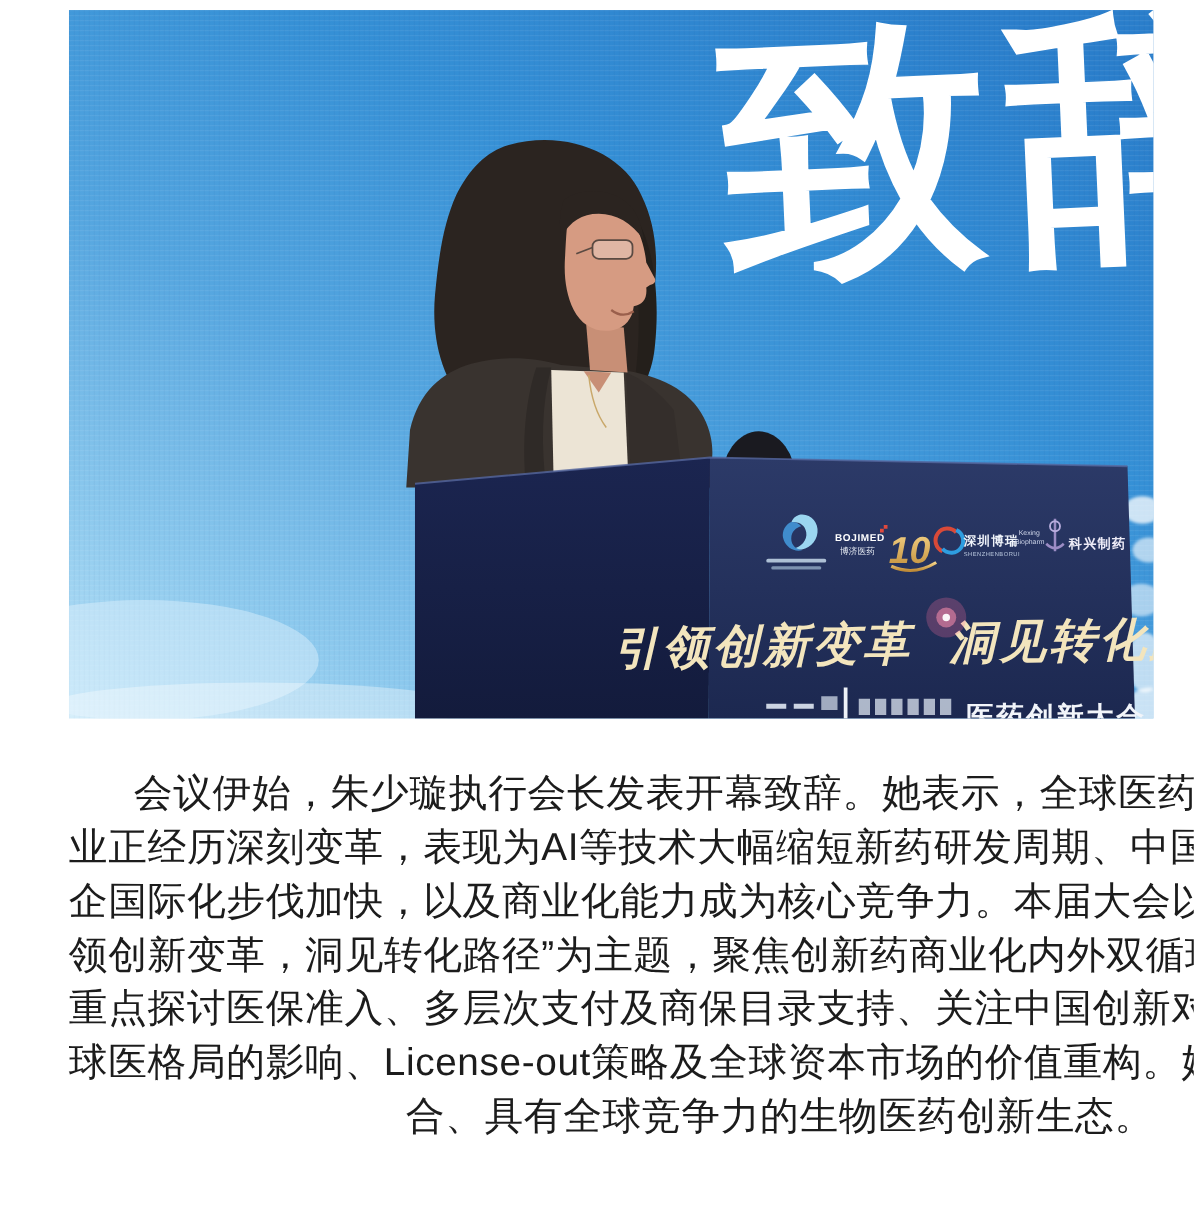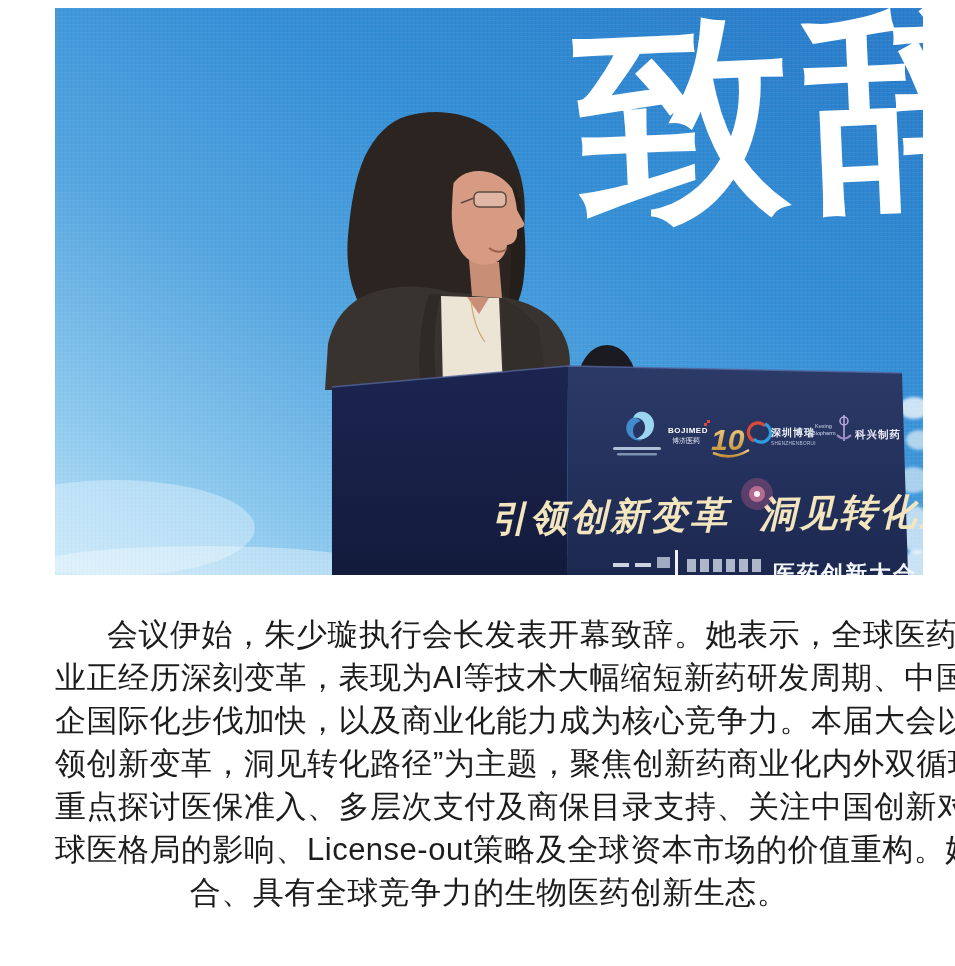--- a/index.html
+++ b/index.html
@@ -14,21 +14,21 @@
   figure.photo svg{display:block;}
   svg text{font-family:"Liberation Sans","DejaVu Sans",sans-serif;}
   .article{
     position:absolute;left:55px;top:613px;width:868px;color:#1c1c1c;
   }
   .ln{
     font-size:31px;line-height:43px;letter-spacing:0.5px;
     text-align:justify;text-align-last:justify;white-space:nowrap;
   }
   .ln.first{text-indent:52px;}
-  .ln.last{text-align:center;text-align-last:auto;}
+  .ln.last{text-align:right;text-align-last:auto;}
 </style>
 </head>
 <body>
 
 <figure class="photo">
   <svg width="868" height="567" viewBox="0 0 868 567">
     <defs>
       <linearGradient id="sky" x1="0" y1="1" x2="0.85" y2="0">
         <stop offset="0" stop-color="#bfe5f8"></stop>
         <stop offset="0.18" stop-color="#8cc9ee"></stop>

